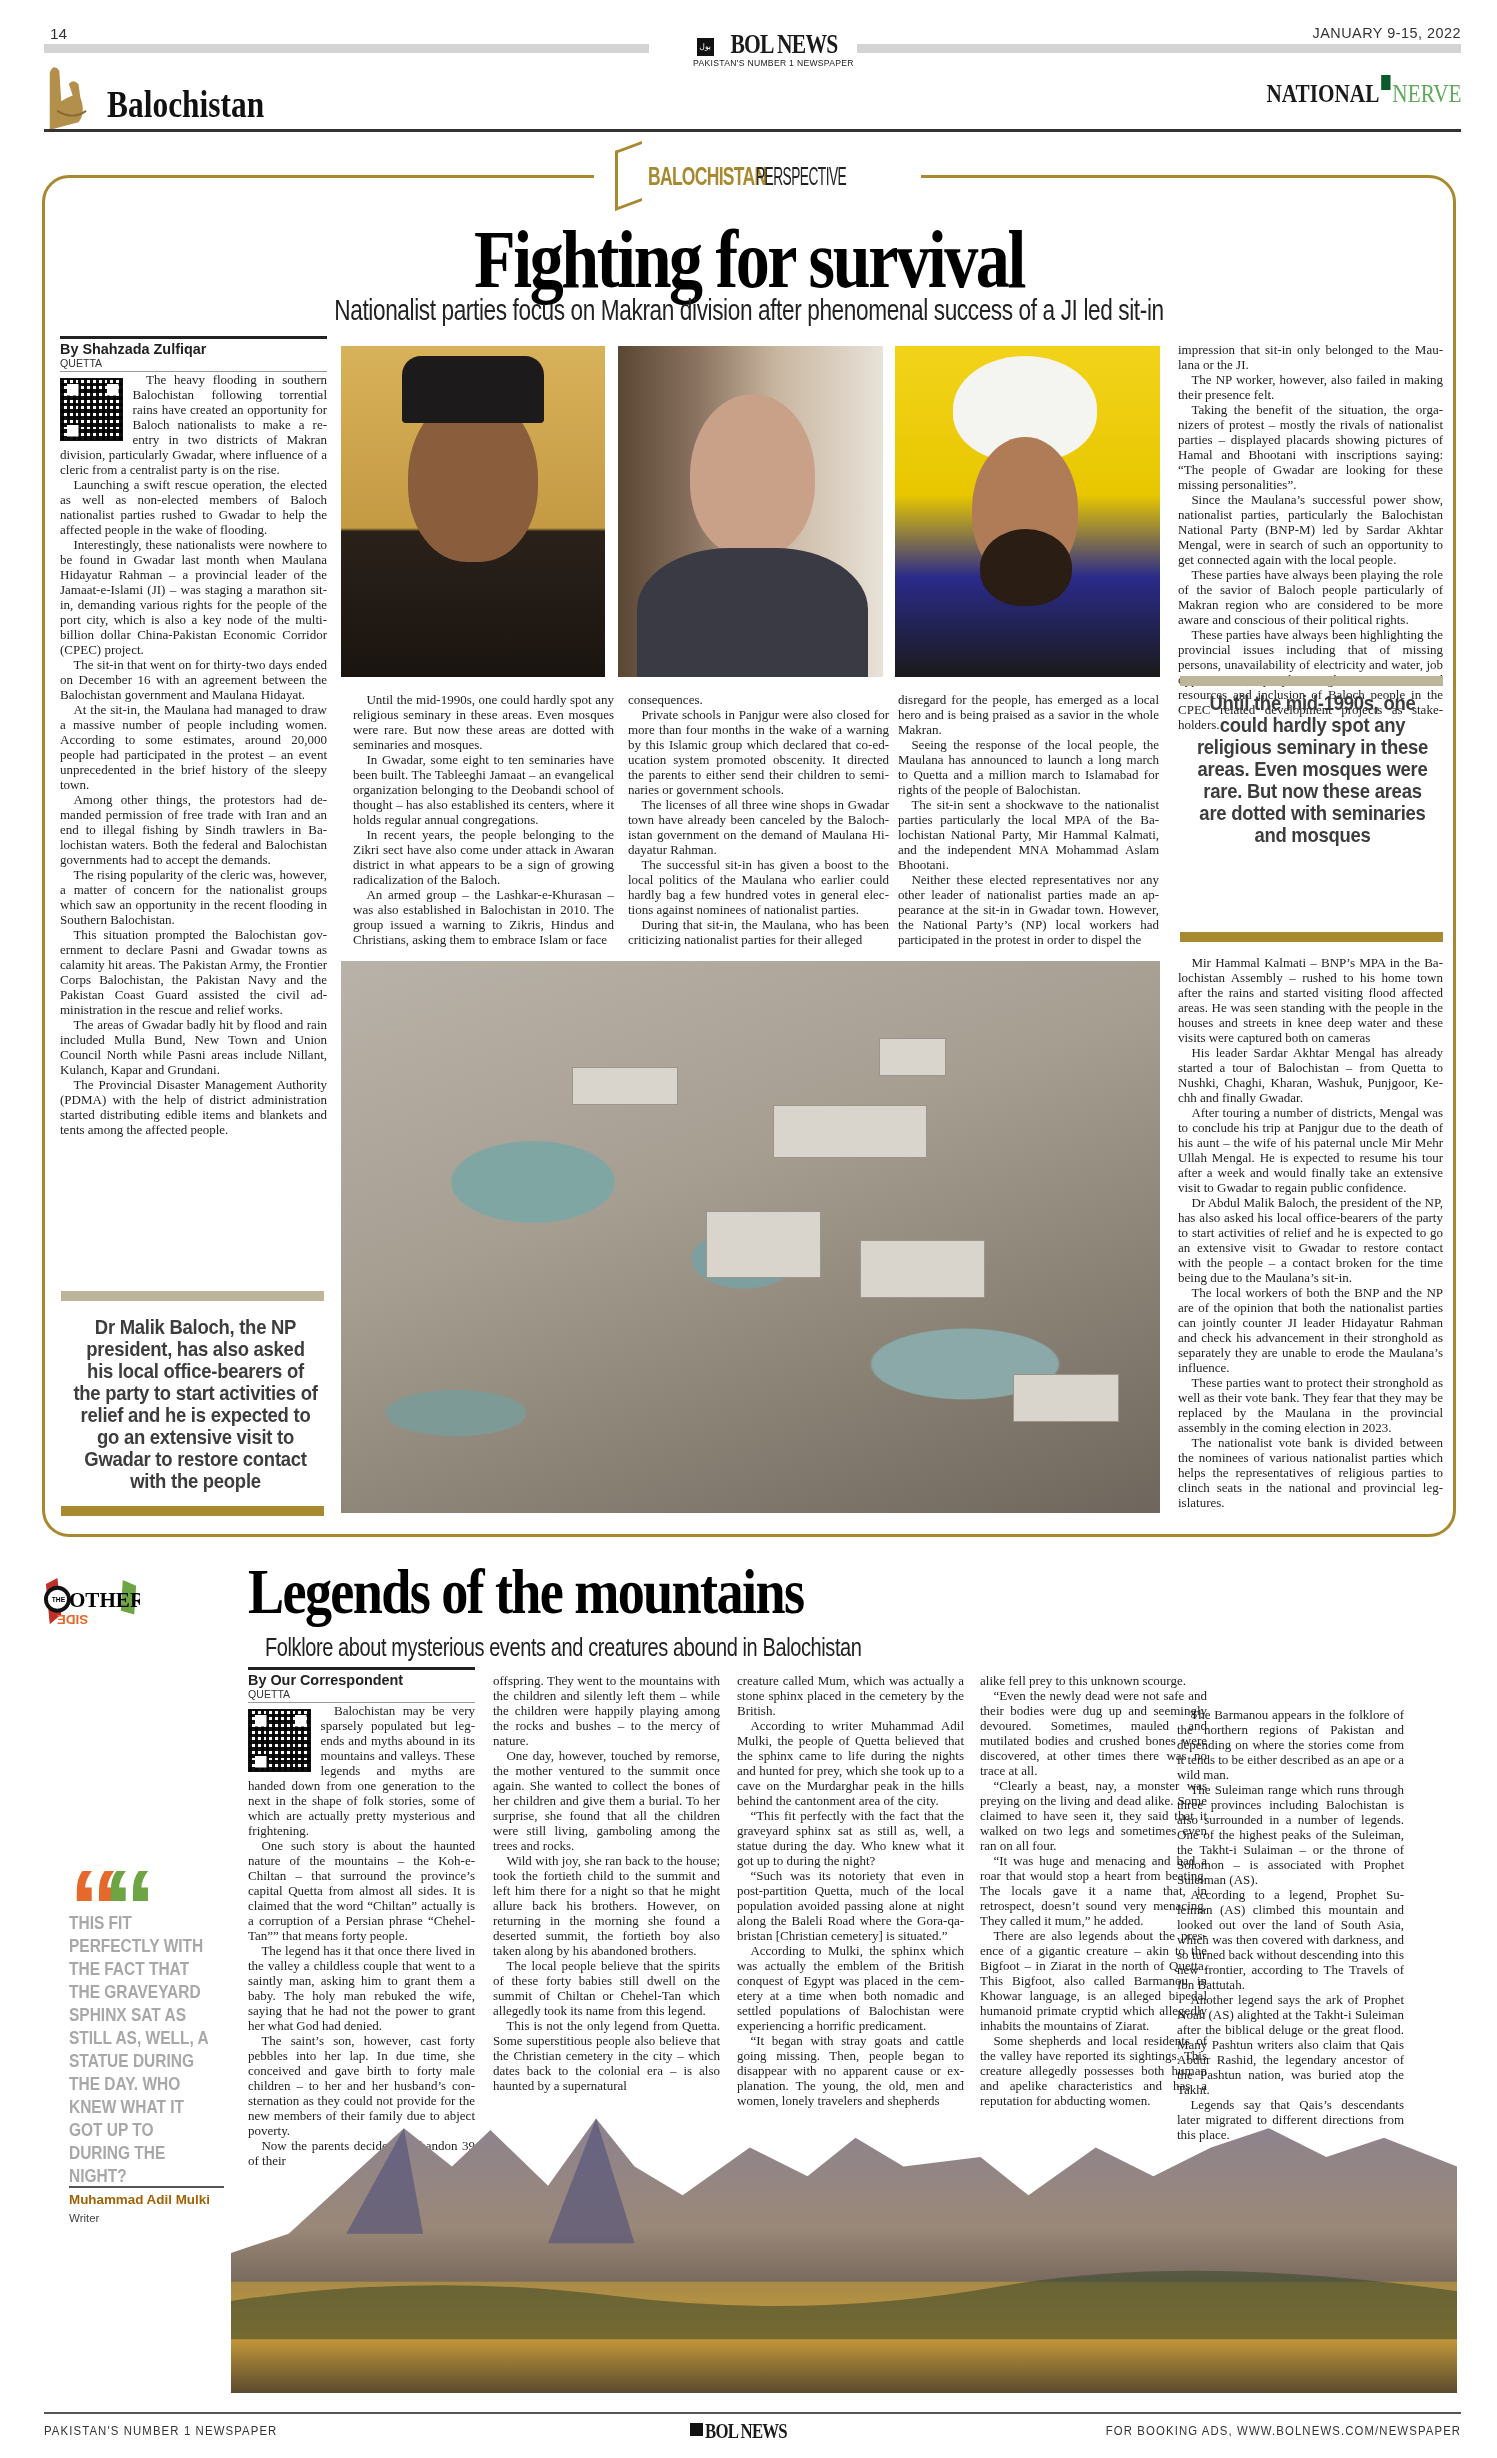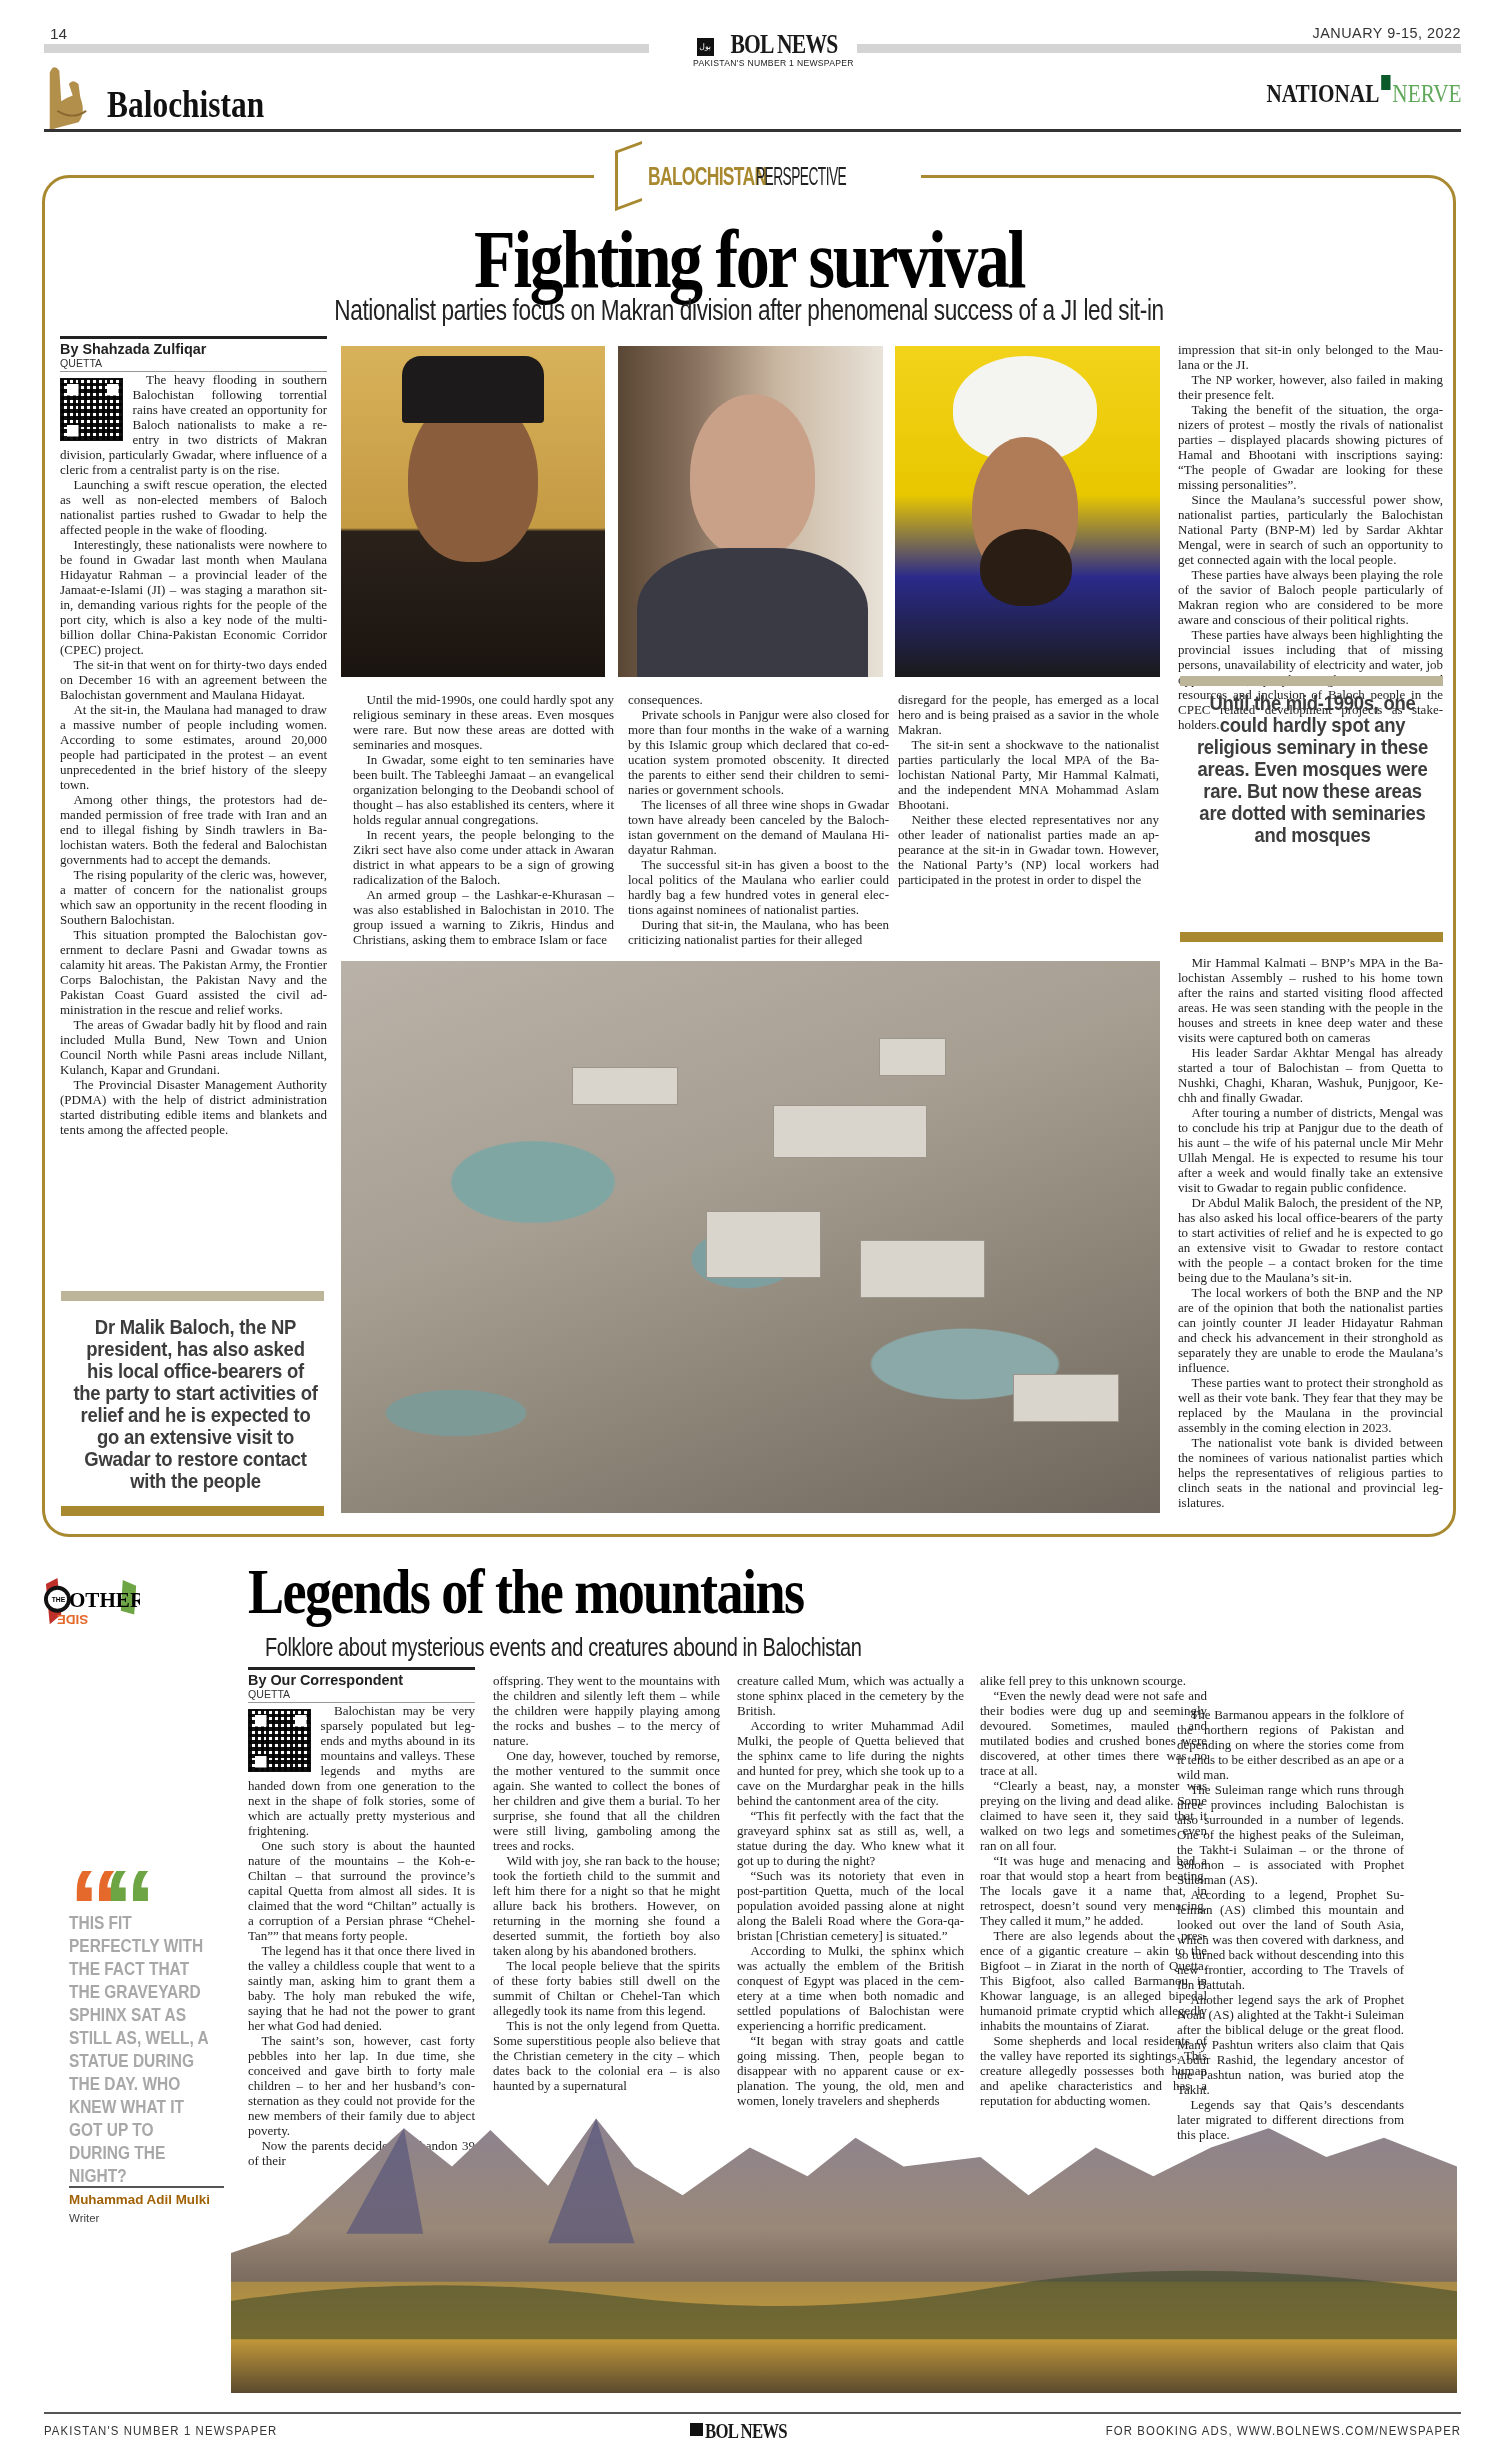--- a/index.html
+++ b/index.html
@@ -166,20 +166,21 @@
       <p class="first">consequences.</p>
       <p>Private schools in Panjgur were also closed for more than four months in the wake of a warning by this Islamic group which declared that co-ed­ucation system promoted obscenity. It directed the parents to either send their children to semi­naries or government schools.</p>
       <p>The licenses of all three wine shops in Gwadar town have already been canceled by the Baloch­istan government on the demand of Maulana Hi­dayatur Rahman.</p>
       <p>The successful sit-in has given a boost to the local politics of the Maulana who earlier could hardly bag a few hundred votes in general elec­tions against nominees of nationalist parties.</p>
       <p>During that sit-in, the Maulana, who has been criticizing nationalist parties for their alleged</p>
     </div>
 </div>
 <div class="col" style="left:898px; top:692px; width:261px;">
   <div>
       <p class="first">disregard for the people, has emerged as a local hero and is being praised as a savior in the whole Makran.</p>
+      <p>Seeing the response of the local people, the Maulana has announced to launch a long march to Quetta and a million march to Islamabad for rights of the people of Balochistan.</p>
       <p>The sit-in sent a shockwave to the national­ist parties particularly the local MPA of the Ba­lochistan National Party, Mir Hammal Kalmati, and the independent MNA Mohammad Aslam Bhootani.</p>
       <p>Neither these elected representatives nor any other leader of nationalist parties made an ap­pearance at the sit-in in Gwadar town. Howev­er, the National Party’s (NP) local workers had participated in the protest in order to dispel the</p>
     </div>
 </div>
 
 <div class="flood">
   <div class="bld" style="left:231px; top:106px; width:106px; height:38px;"></div>
   <div class="bld" style="left:432px; top:144px; width:154px; height:53px;"></div>
   <div class="bld" style="left:365px; top:250px; width:115px; height:67px;"></div>
   <div class="bld" style="left:519px; top:279px; width:125px; height:58px;"></div>

